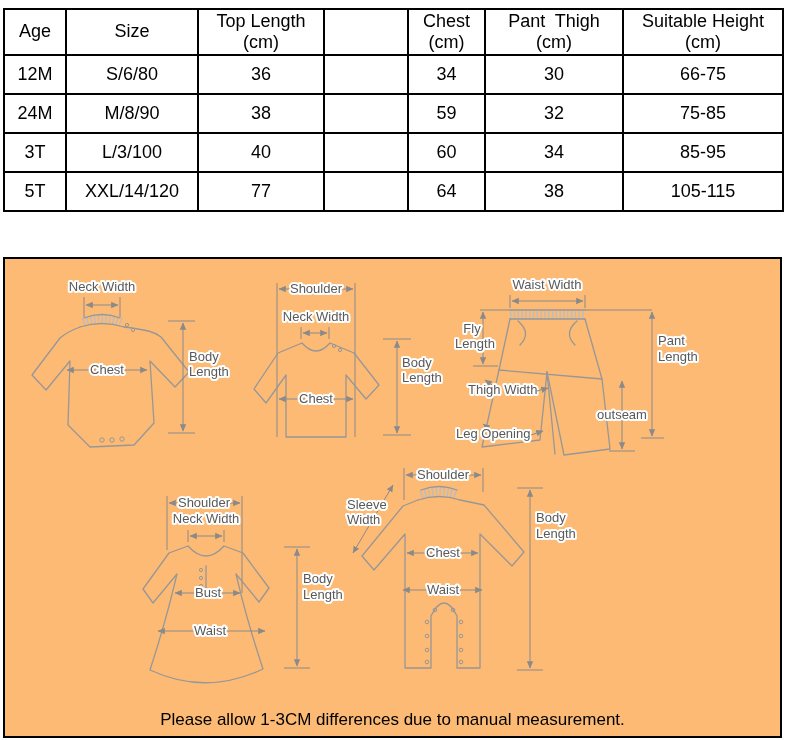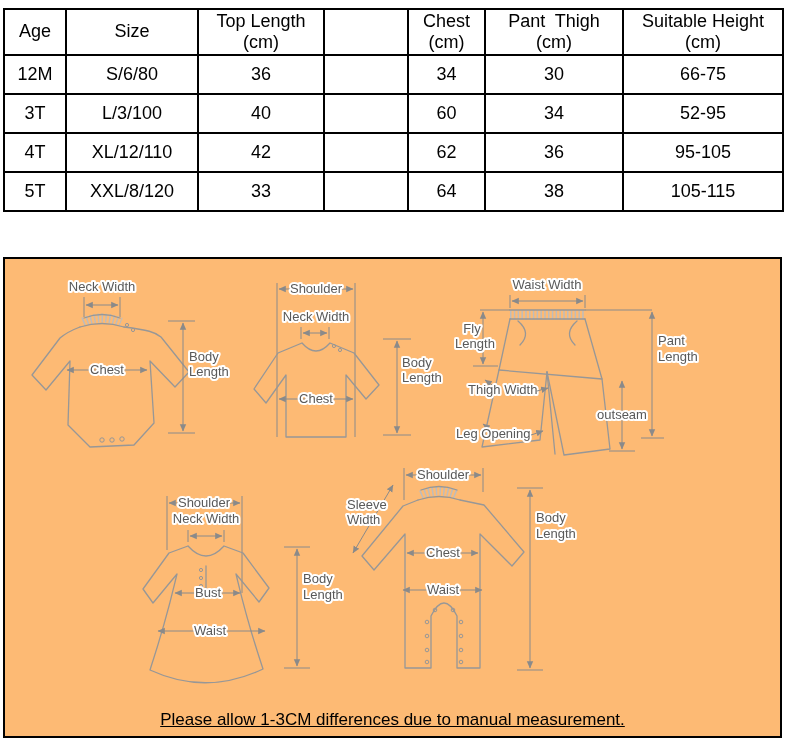--- a/index.html
+++ b/index.html
@@ -14,21 +14,21 @@
   
   #diagram-box{position:absolute;left:3px;top:257px;width:775px;height:477px;border:2px solid #000;background:#fdba74;}
   #diagram-box svg{position:absolute;overflow:visible;}
   .m{stroke:#8a8a8a;stroke-width:1;fill:none;}
   .g{stroke:#979797;stroke-width:1.3;fill:none;stroke-linejoin:round;stroke-linecap:round;}
   .rib{stroke:#bdbdbd;stroke-width:9;fill:none;stroke-dasharray:1.5,2.3;}
   .dot{fill:none;stroke:#979797;stroke-width:1;}
   .lbl{font-family:"Liberation Sans",sans-serif;font-size:13px;fill:#595959;
        paint-order:stroke;stroke:#fff;stroke-width:4px;stroke-linejoin:round;}
   .footer{position:absolute;left:0;right:0;bottom:6px;text-align:center;
-          font-size:17px;color:#000;line-height:21px;text-decoration:underline;}
+          font-size:17px;color:#000;line-height:21px;}
 </style>
 </head>
 <body>
 
 <div id="stage">
 
   <table class="size">
     <colgroup>
       <col style="width:62px">
         <col style="width:132px">
@@ -57,41 +57,41 @@
       <tr>
         <td>12M</td>
         <td>S/6/80</td>
         <td>36</td>
         <td></td>
         <td>34</td>
         <td>30</td>
         <td>66-75</td>
       </tr>
       <tr>
+        <td>24M</td>
+        <td>M/8/90</td>
+        <td>38</td>
+        <td></td>
+        <td>59</td>
+        <td>32</td>
+        <td>75-85</td>
+      </tr>
+      <tr>
         <td>3T</td>
         <td>L/3/100</td>
         <td>40</td>
         <td></td>
         <td>60</td>
         <td>34</td>
-        <td>52-95</td>
-      </tr>
-      <tr>
-        <td>4T</td>
-        <td>XL/12/110</td>
-        <td>42</td>
-        <td></td>
-        <td>62</td>
-        <td>36</td>
-        <td>95-105</td>
+        <td>85-95</td>
       </tr>
       <tr>
         <td>5T</td>
-        <td>XXL/8/120</td>
-        <td>33</td>
+        <td>XXL/14/120</td>
+        <td>77</td>
         <td></td>
         <td>64</td>
         <td>38</td>
         <td>105-115</td>
       </tr>
     </tbody>
   </table>
 
   <div id="diagram-box">
 

